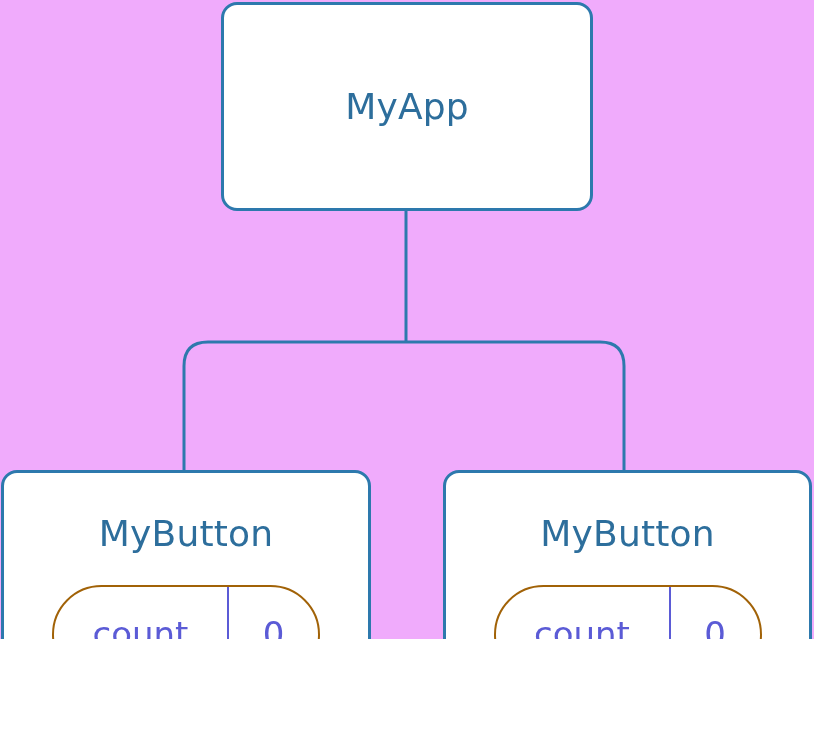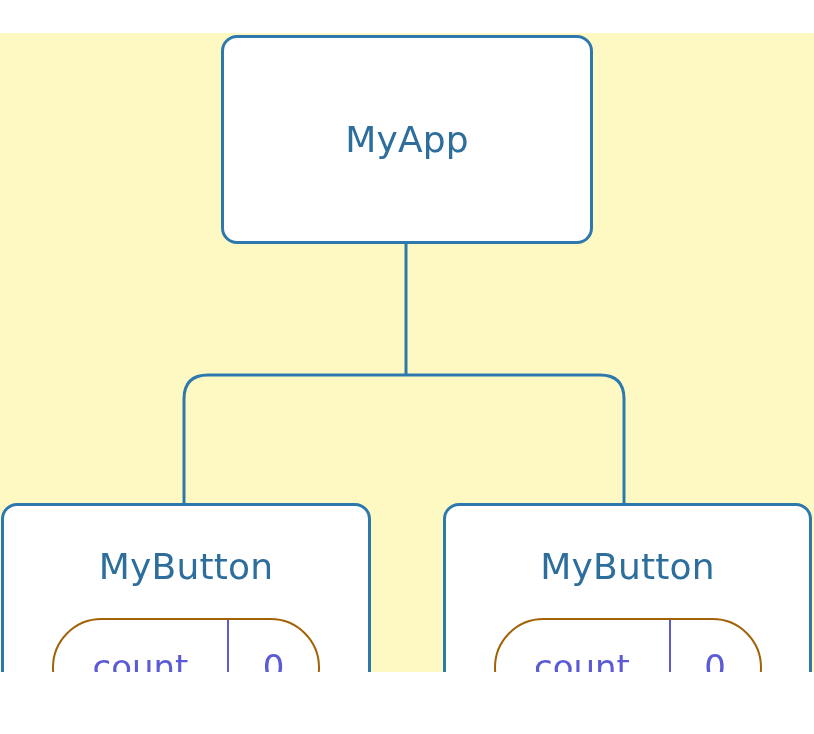--- a/index.html
+++ b/index.html
@@ -10,23 +10,22 @@
     width: 814px;
     height: 734px;
     overflow: hidden;
     font-family: "DejaVu Sans", "Liberation Sans", sans-serif;
   }
 
   #stage {
     position: relative;
     width: 814px;
     height: 639px;
-    background: #fef9c3;
+    background: #f0abfc;
     overflow: hidden;
-    margin-top: 33px;
   }
 
   
   #edges {
     position: absolute;
     left: 0;
     top: 0;
     width: 814px;
     height: 734px;
     z-index: 1;

